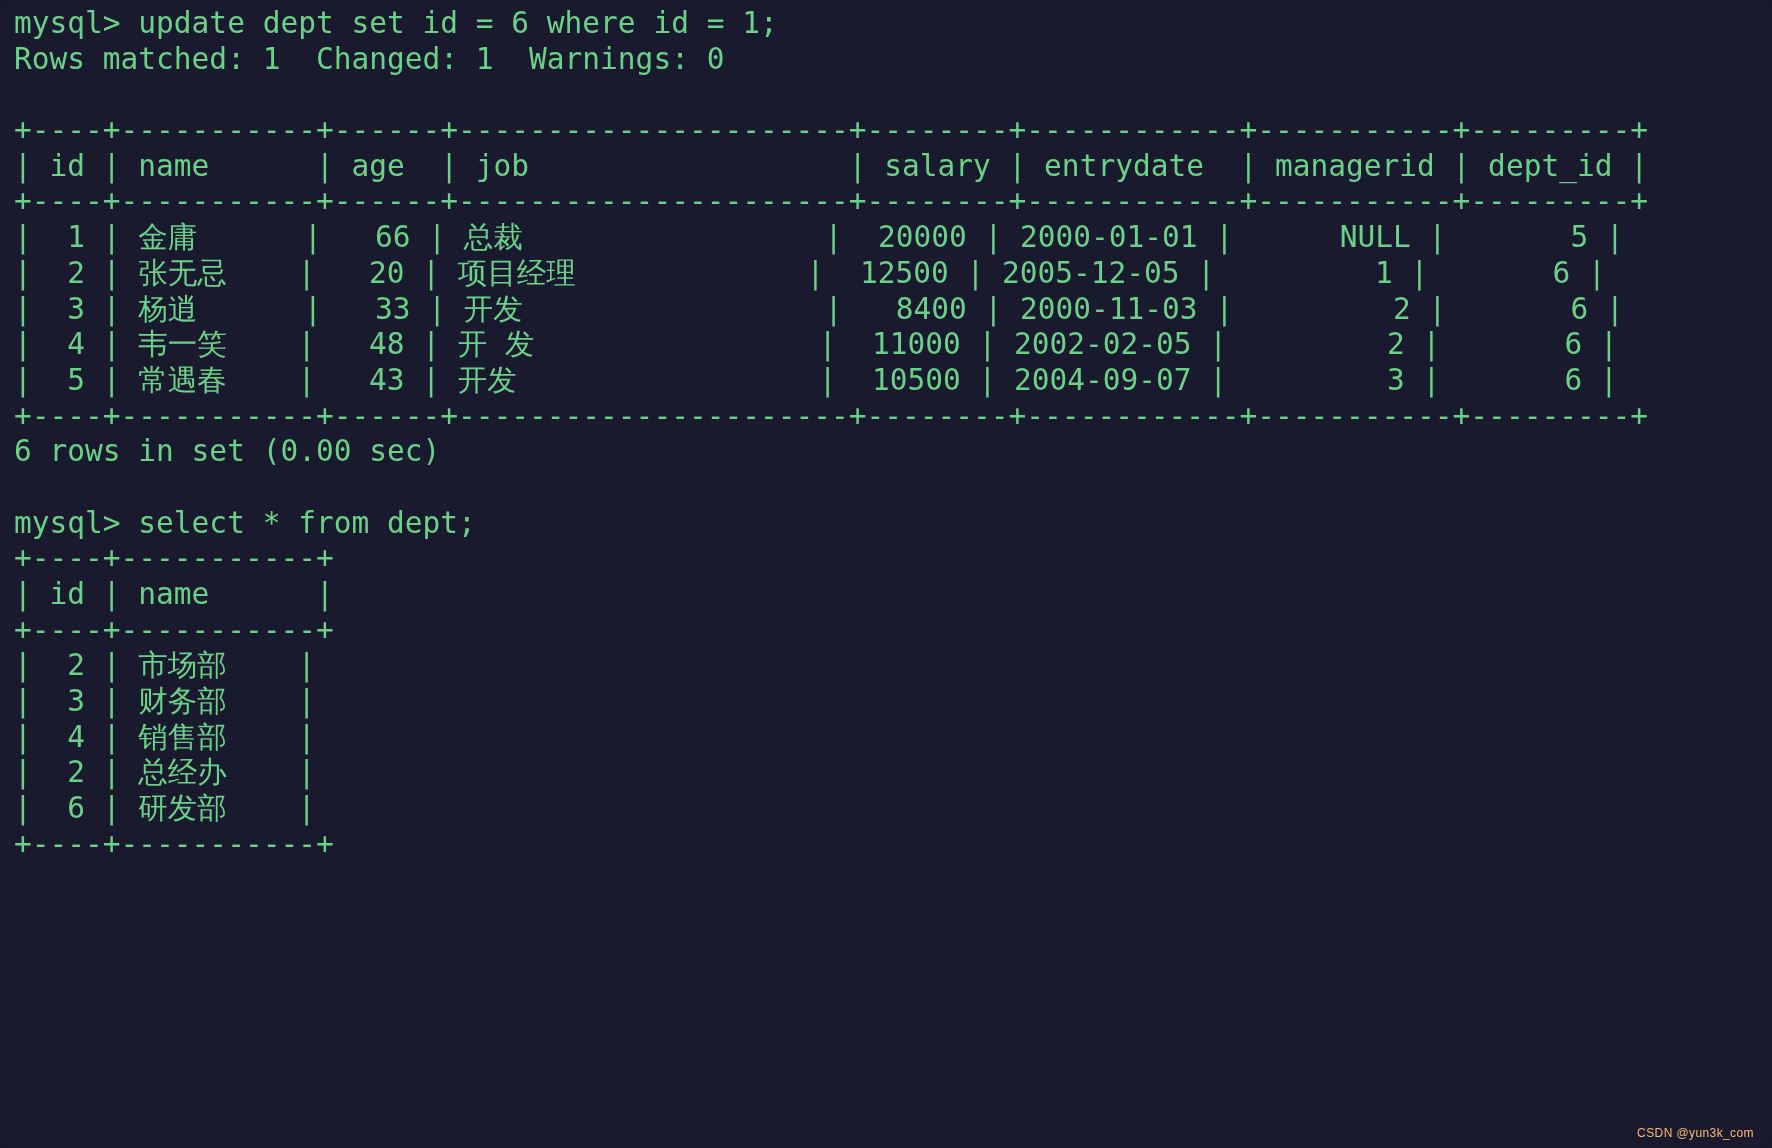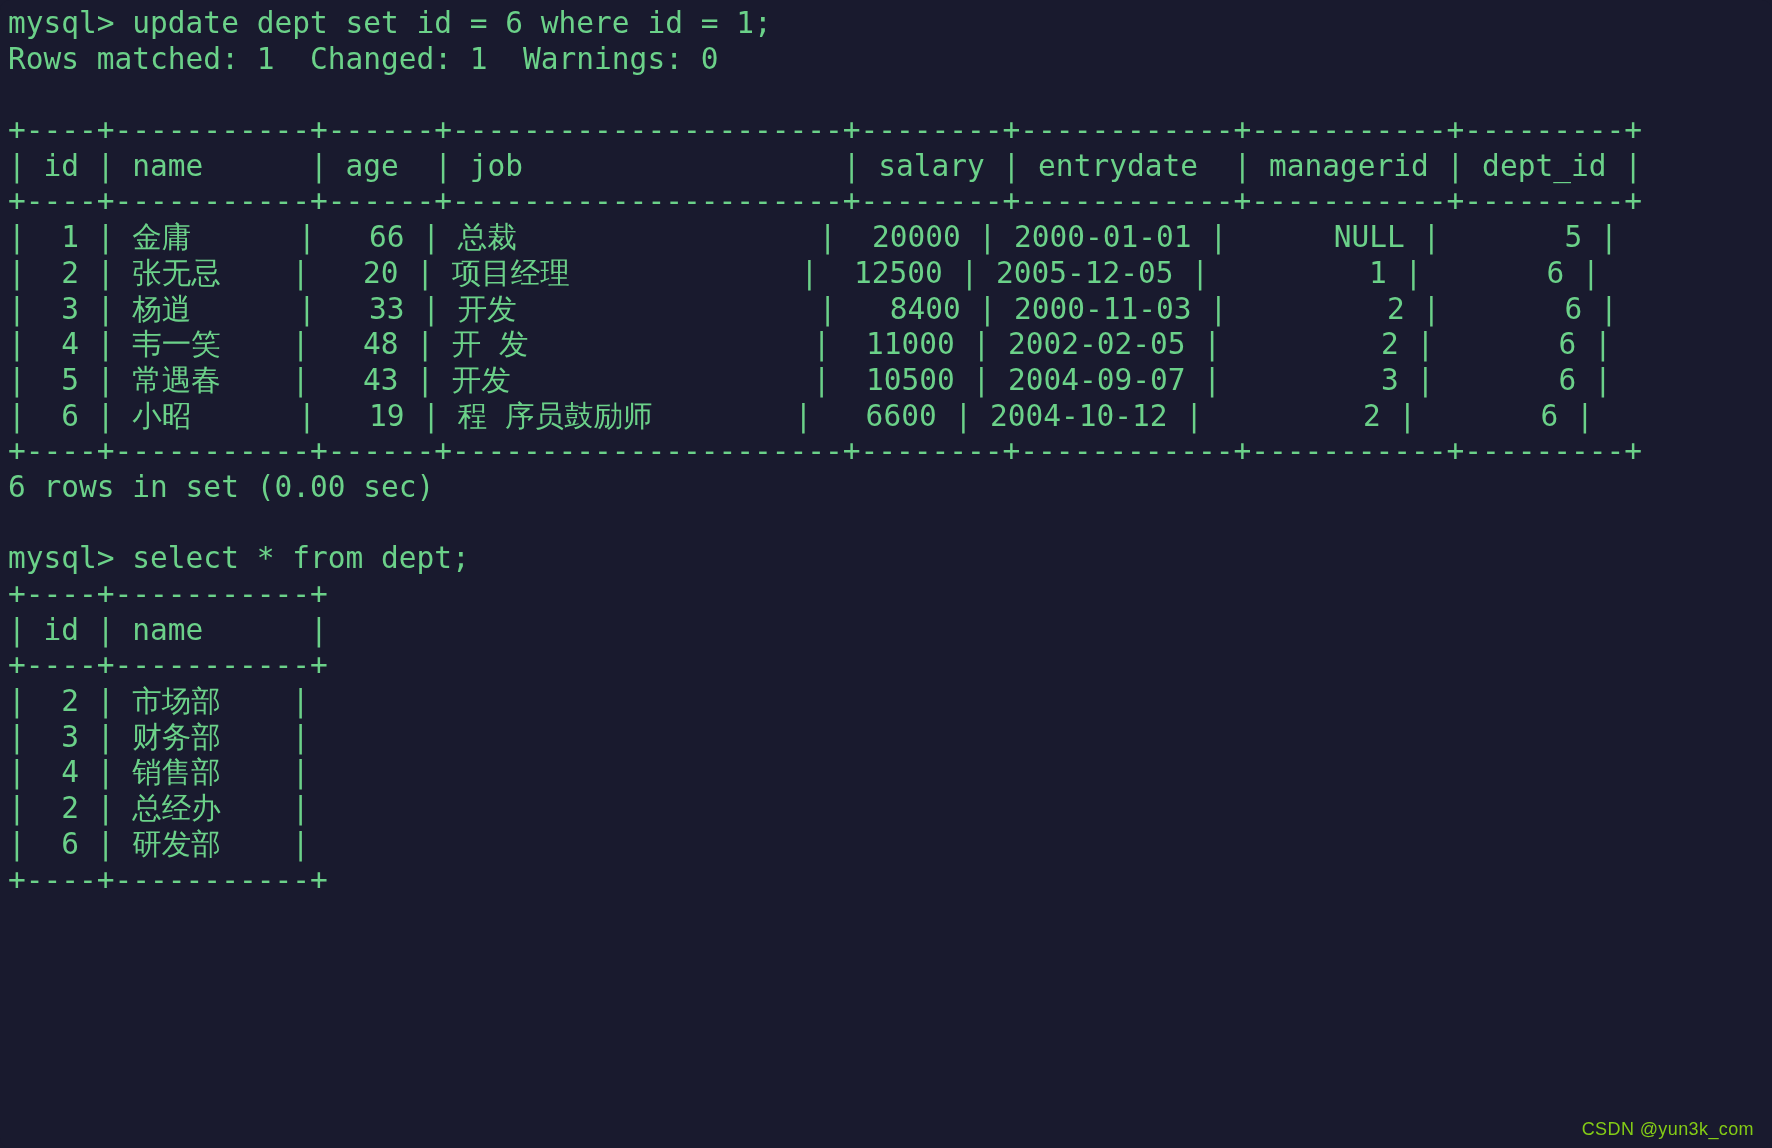--- a/index.html
+++ b/index.html
@@ -15,63 +15,62 @@
     font-family: "DejaVu Sans Mono", "Liberation Mono", monospace;
   }
   #terminal {
     position: absolute;
     left: 0;
     top: 0;
     width: 1772px;
     height: 1148px;
     background: #191a2e;
     box-sizing: border-box;
-    padding: 6px 0 0 8px;
+    padding: 6px 0 0 14px;
     border-radius: 10px;
   }
   .line {
     color: #6bd189;
     font-family: "DejaVu Sans Mono", "Liberation Mono", monospace;
     font-size: 29.5px;
     line-height: 35.7px;
     white-space: pre;
     letter-spacing: 0px;
     height: 35.7px;
   }
   .blank {
     height: 35.7px;
   }
   #watermark {
     position: absolute;
     right: 18px;
     bottom: 8px;
-    color: #84cc16;
+    color: #fdba74;
     font-family: "Liberation Sans", sans-serif;
-    font-size: 18px;
+    font-size: 12px;
     letter-spacing: 0.4px;
     white-space: pre;
   }
 </style>
 </head>
 <body>
 
 <div id="terminal">
   <div id="lines">
       <div class="line">mysql&gt; update dept set id = 6 where id = 1;</div>
       <div class="line">Rows matched: 1  Changed: 1  Warnings: 0</div>
       <div class="line blank"></div>
       <div class="line">+----+-----------+------+----------------------+--------+------------+-----------+---------+</div>
       <div class="line">| id | name      | age  | job                  | salary | entrydate  | managerid | dept_id |</div>
       <div class="line">+----+-----------+------+----------------------+--------+------------+-----------+---------+</div>
       <div class="line">|  1 | 金庸      |   66 | 总裁                 |  20000 | 2000-01-01 |      NULL |       5 |</div>
       <div class="line">|  2 | 张无忌    |   20 | 项目经理             |  12500 | 2005-12-05 |         1 |       6 |</div>
       <div class="line">|  3 | 杨逍      |   33 | 开发                 |   8400 | 2000-11-03 |         2 |       6 |</div>
       <div class="line">|  4 | 韦一笑    |   48 | 开 发                |  11000 | 2002-02-05 |         2 |       6 |</div>
       <div class="line">|  5 | 常遇春    |   43 | 开发                 |  10500 | 2004-09-07 |         3 |       6 |</div>
-      <div class="line">|  6 | 小昭      |   19 | 程 序员鼓励师        |   6600 | 2004-10-12 |         2 |       6 |</div>
       <div class="line">+----+-----------+------+----------------------+--------+------------+-----------+---------+</div>
       <div class="line">6 rows in set (0.00 sec)</div>
       <div class="line blank"></div>
       <div class="line">mysql&gt; select * from dept;</div>
       <div class="line">+----+-----------+</div>
       <div class="line">| id | name      |</div>
       <div class="line">+----+-----------+</div>
       <div class="line">|  2 | 市场部    |</div>
       <div class="line">|  3 | 财务部    |</div>
       <div class="line">|  4 | 销售部    |</div>

